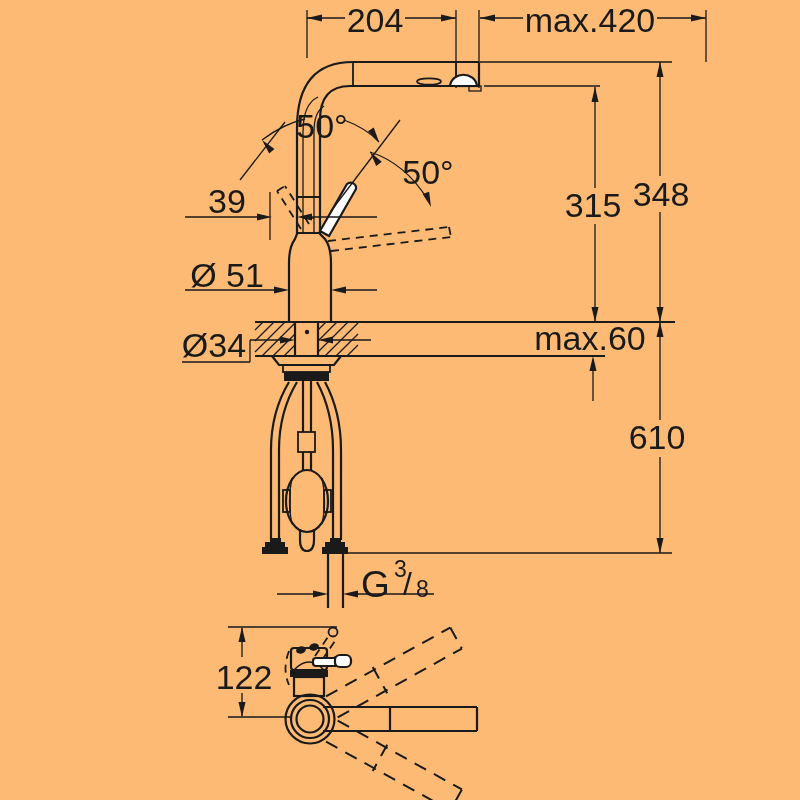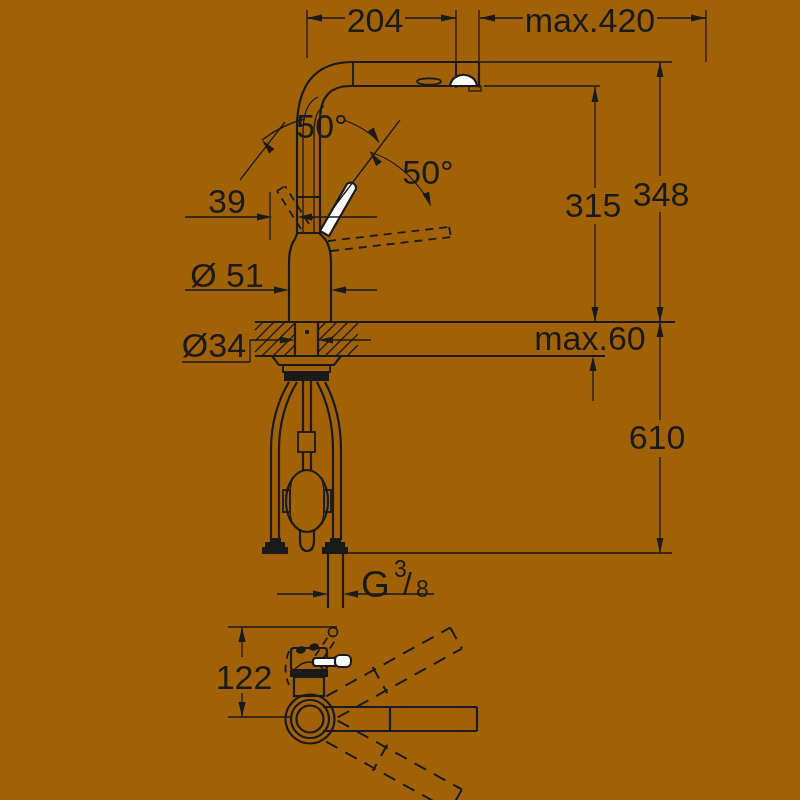--- a/index.html
+++ b/index.html
@@ -1,16 +1,16 @@
 <!DOCTYPE html>
 <html><head>
 <meta charset="utf-8">
 <style>
   html,body{margin:0;padding:0;background:#fff;}
-  #stage{position:relative;width:800px;height:800px;background:#a16207;overflow:hidden;}
+  #stage{position:relative;width:800px;height:800px;background:#fdba74;overflow:hidden;}
   svg{position:absolute;left:0;top:0;}
   svg text{font-family:"Liberation Sans","DejaVu Sans",sans-serif;font-size:34px;fill:#1a1a1a;}
   svg text.small{font-size:23px;}
   svg text.big{font-size:37px;}
   svg text.slash{font-size:32px;}
   .ol{stroke:#1a1a1a;stroke-width:2.2;fill:none;}
   .thin{stroke:#1a1a1a;stroke-width:1.3;fill:none;}
   .med{stroke:#1a1a1a;stroke-width:1.8;fill:none;}
   .dash{stroke:#1a1a1a;stroke-width:1.8;fill:none;stroke-dasharray:8 6;}
   .dashL{stroke:#1a1a1a;stroke-width:2;fill:none;stroke-dasharray:13 9;}

